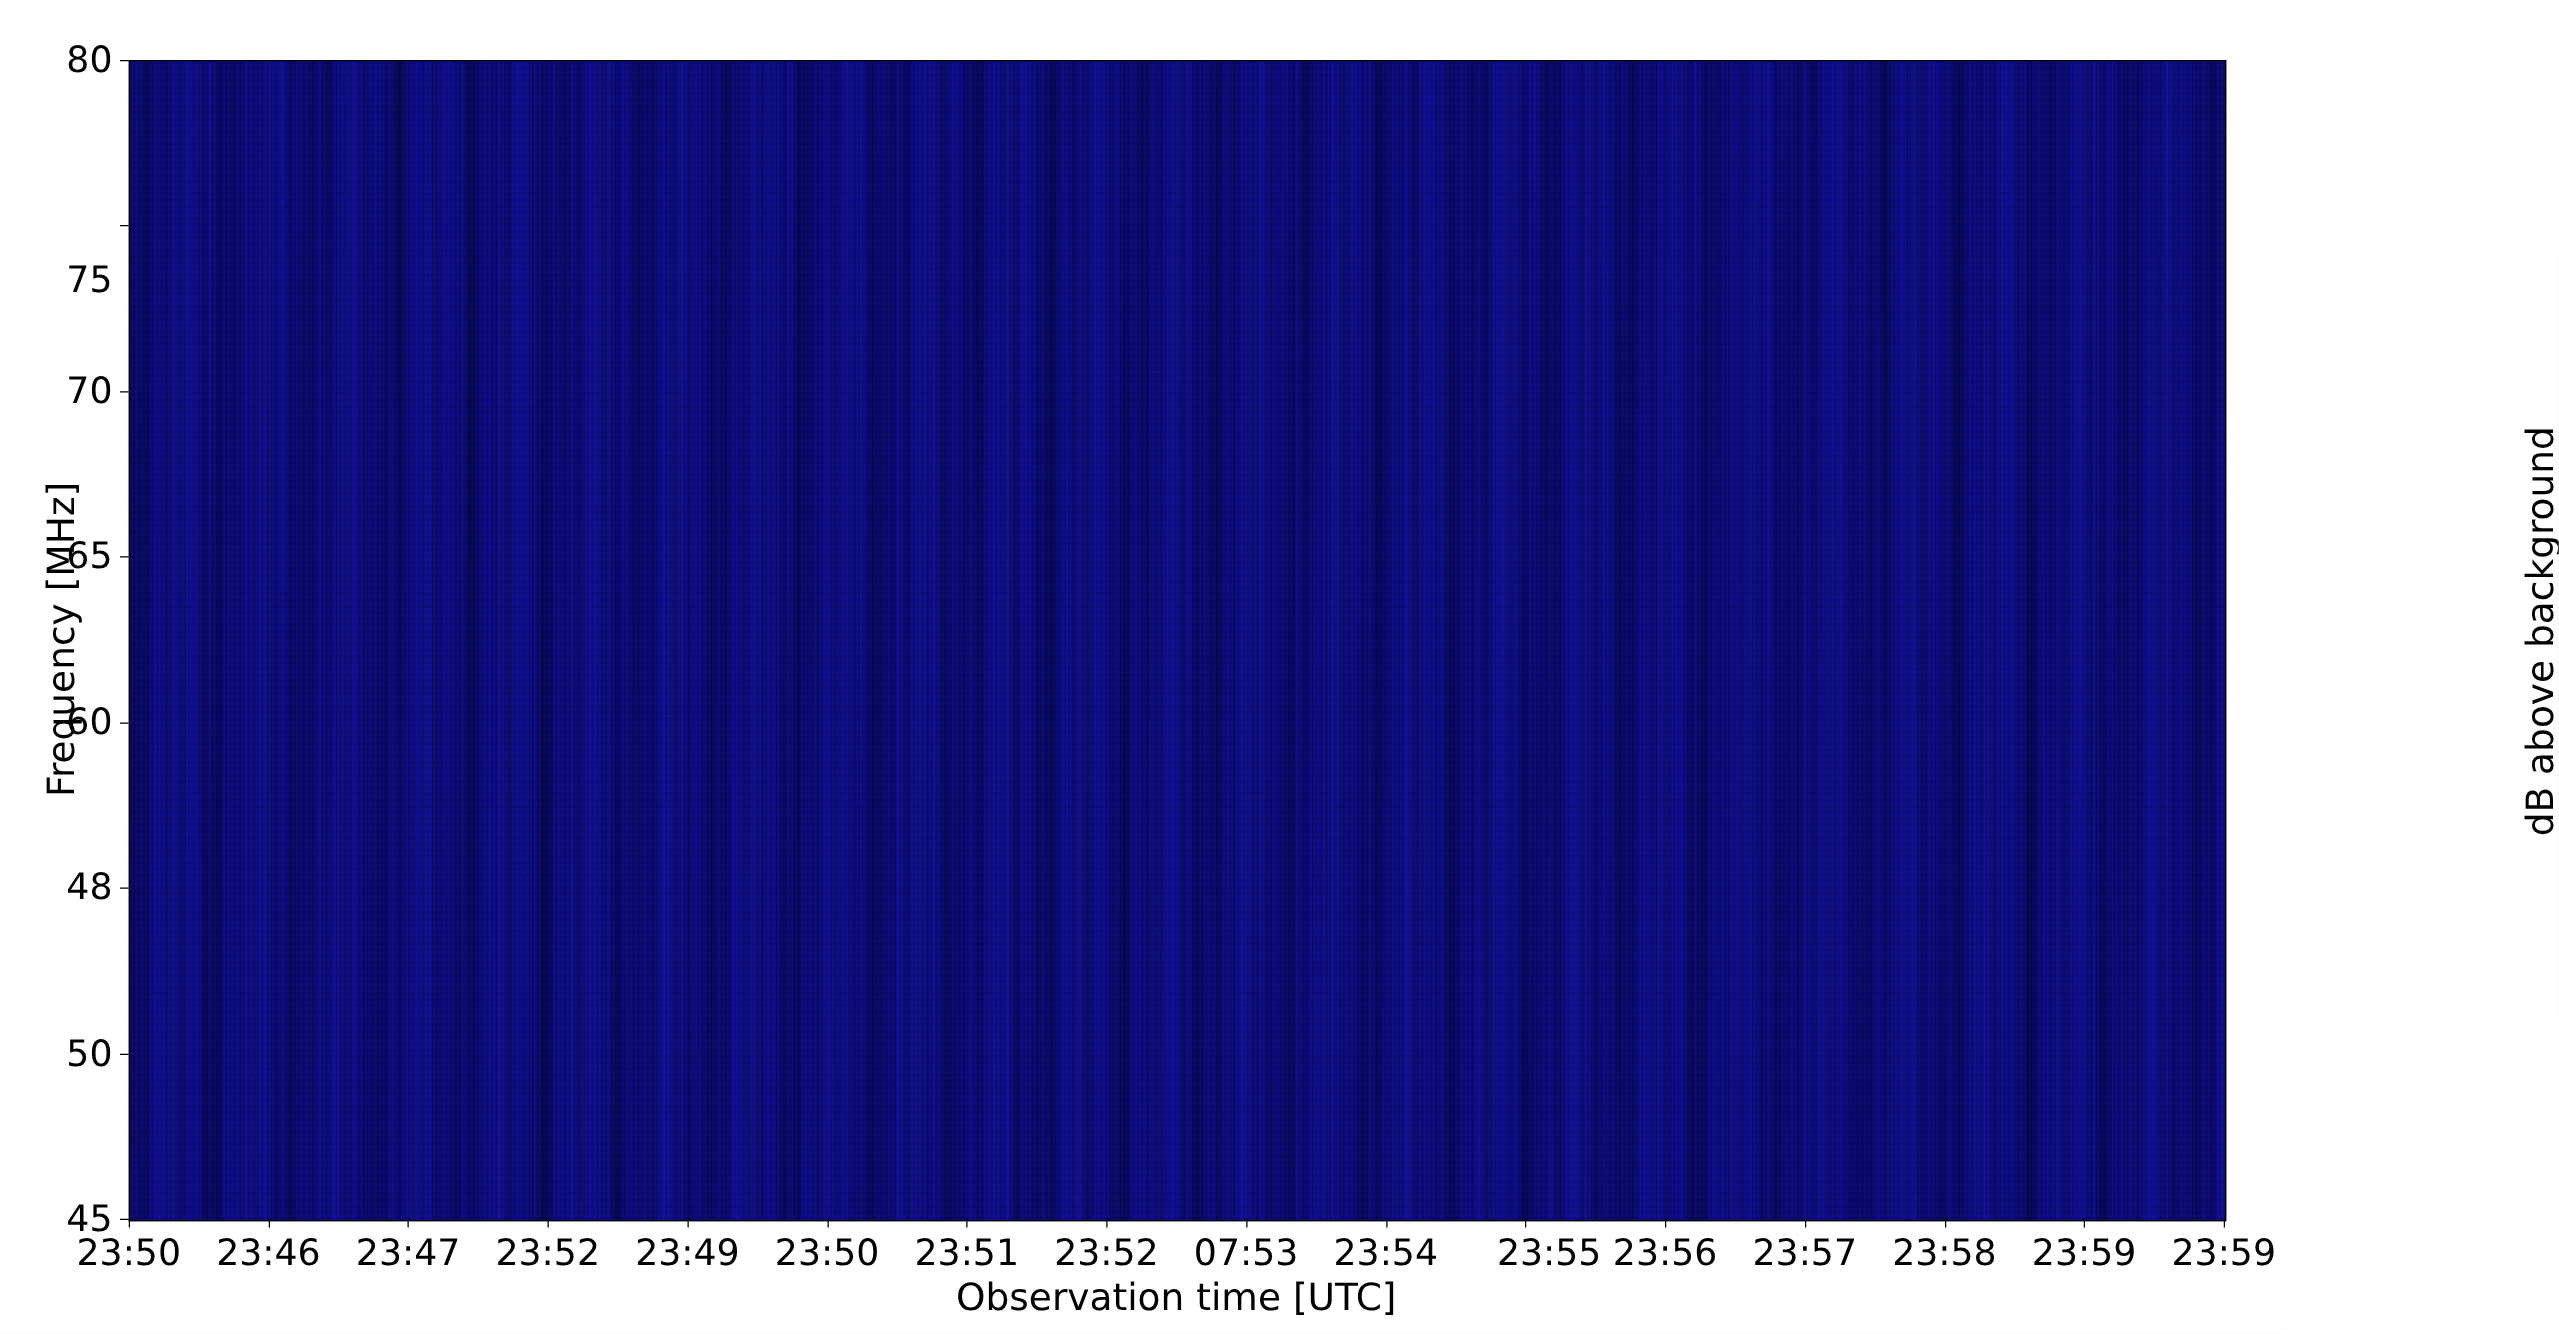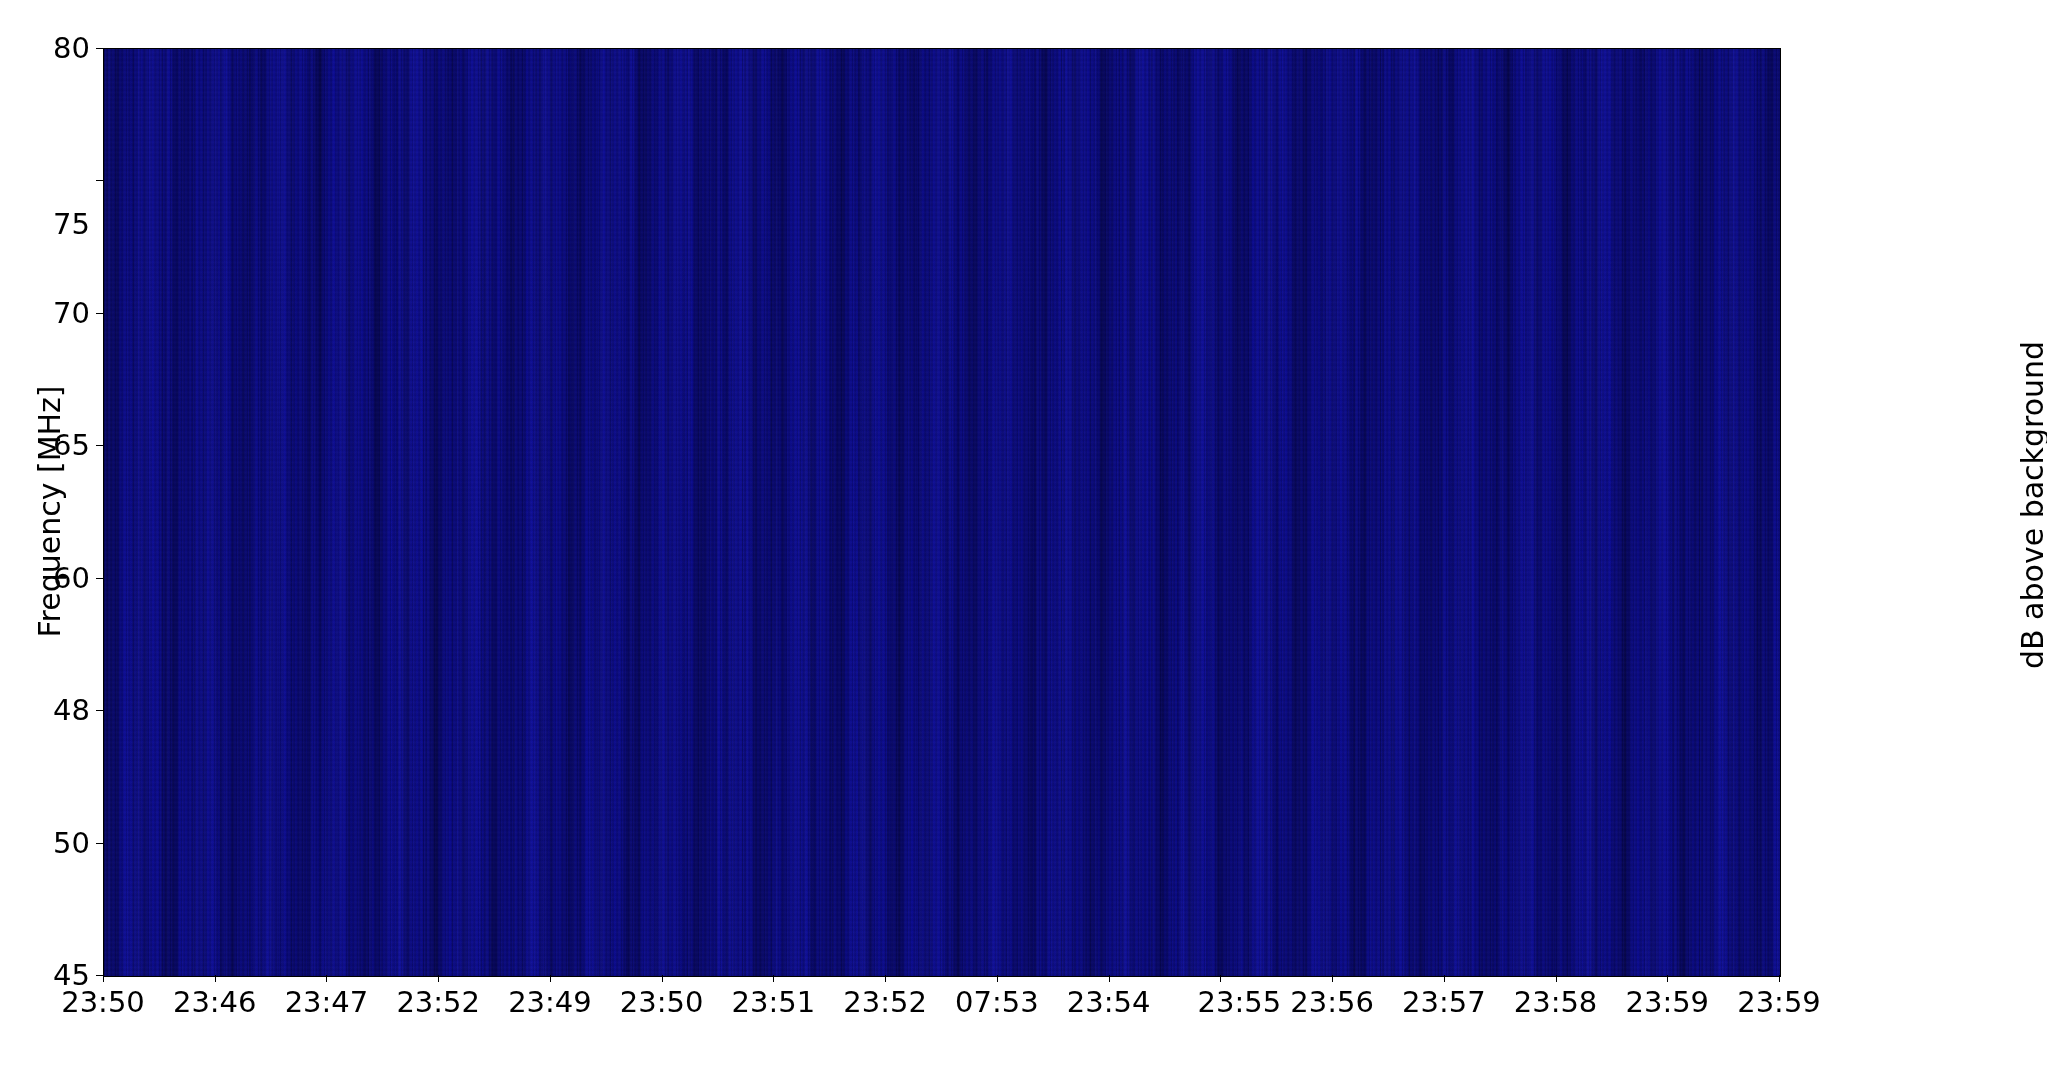--- a/index.html
+++ b/index.html
@@ -306,17 +306,18 @@
       <div class="xtick-mark" style="left: 80%;"></div>
       <div class="xtick-label" style="left: 80%;">23:57</div>
       <div class="xtick-mark" style="left: 86.6667%;"></div>
       <div class="xtick-label" style="left: 86.6667%;">23:58</div>
       <div class="xtick-mark" style="left: 93.3333%;"></div>
       <div class="xtick-label" style="left: 93.3333%;">23:59</div>
       <div class="xtick-mark" style="left: 100%;"></div>
       <div class="xtick-label" style="left: 100%;">23:59</div>
     </div>
 
+  <div id="xlabel">Observation time [UTC]</div>
   <div id="ylabel">Frequency [MHz]</div>
 
   <div id="cblabel">dB above background</div>
 
 </div>
 
 </body></html>

